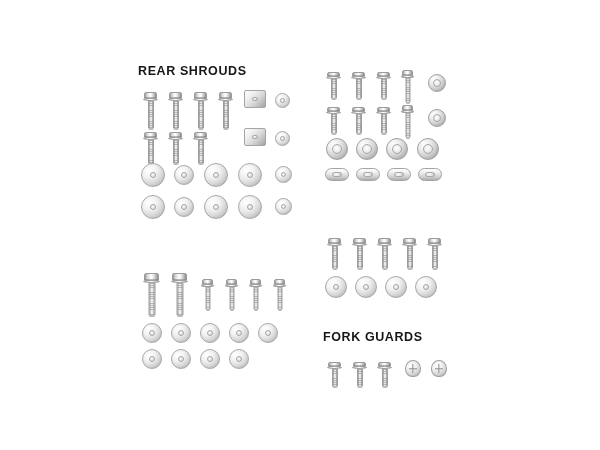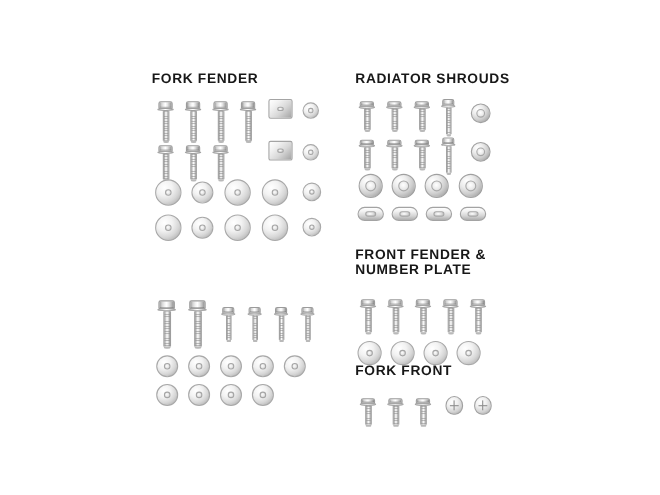--- a/index.html
+++ b/index.html
@@ -216,21 +216,21 @@
     top: 50%; left: 22%;
     height: 1.4px; width: 56%;
     transform: translateY(-50%);
   }
 </style>
 </head>
 <body>
 
 <div id="canvas">
     <div class="group" style="left: 138px; top: 64px;">
-      <div class="group-title">FORK FENDER</div>
+      <div class="group-title">REAR SHROUDS</div>
       <div class="parts" style="height: 149px; width: 154px; margin-top: -14px;">
         <div class="bolt part" style="left: 6px; top: 22px; width: 13px; height: 38px;">
           <div class="head" style="height: 7px;"></div>
           <div class="flange" style="top: 6px;"></div>
           <div class="shank" style="top: 9px; width: 6px; height: 27px;"></div>
           <div class="tip" style="top: 36px; width: 5px;"></div>
         </div>
         <div class="bolt part" style="left: 31px; top: 22px; width: 13px; height: 38px;">
           <div class="head" style="height: 7px;"></div>
           <div class="flange" style="top: 6px;"></div>
@@ -277,21 +277,20 @@
         <div class="washer part wide" style="left: 100px; top: 93px; width: 24px; height: 24px;"></div>
         <div class="washer part small" style="left: 137px; top: 96px; width: 17px; height: 17px;"></div>
         <div class="washer part wide" style="left: 3px; top: 125px; width: 24px; height: 24px;"></div>
         <div class="washer part small" style="left: 36px; top: 127px; width: 20px; height: 20px;"></div>
         <div class="washer part wide" style="left: 66px; top: 125px; width: 24px; height: 24px;"></div>
         <div class="washer part wide" style="left: 100px; top: 125px; width: 24px; height: 24px;"></div>
         <div class="washer part small" style="left: 137px; top: 128px; width: 17px; height: 17px;"></div>
       </div>
     </div>
     <div class="group" style="left: 323px; top: 64px;">
-      <div class="group-title">RADIATOR SHROUDS</div>
       <div class="parts" style="height: 131px; width: 123px; margin-top: -14px;">
         <div class="bolt part" style="left: 4px; top: 22px; width: 13px; height: 28px;">
           <div class="head" style="height: 5px;"></div>
           <div class="flange" style="top: 4px;"></div>
           <div class="shank" style="top: 7px; width: 6px; height: 19px;"></div>
           <div class="tip" style="top: 26px; width: 5px;"></div>
         </div>
         <div class="bolt part" style="left: 29px; top: 22px; width: 13px; height: 28px;">
           <div class="head" style="height: 5px;"></div>
           <div class="flange" style="top: 4px;"></div>
@@ -340,22 +339,20 @@
         <div class="grommet part" style="left: 33px; top: 88px; width: 22px; height: 22px;"></div>
         <div class="grommet part" style="left: 63px; top: 88px; width: 22px; height: 22px;"></div>
         <div class="grommet part" style="left: 94px; top: 88px; width: 22px; height: 22px;"></div>
         <div class="oval part" style="left: 2px; top: 118px; width: 24px; height: 13px;"></div>
         <div class="oval part" style="left: 33px; top: 118px; width: 24px; height: 13px;"></div>
         <div class="oval part" style="left: 64px; top: 118px; width: 24px; height: 13px;"></div>
         <div class="oval part" style="left: 95px; top: 118px; width: 24px; height: 13px;"></div>
       </div>
     </div>
     <div class="group" style="left: 323px; top: 224px;">
-      <div class="group-title">FRONT FENDER &amp;
-NUMBER PLATE</div>
       <div class="parts" style="height: 88px; width: 118px; margin-top: -14px;">
         <div class="bolt part" style="left: 5px; top: 28px; width: 13px; height: 32px;">
           <div class="head" style="height: 6px;"></div>
           <div class="flange" style="top: 5px;"></div>
           <div class="shank" style="top: 8px; width: 6px; height: 22px;"></div>
           <div class="tip" style="top: 30px; width: 5px;"></div>
         </div>
         <div class="bolt part" style="left: 30px; top: 28px; width: 13px; height: 32px;">
           <div class="head" style="height: 6px;"></div>
           <div class="flange" style="top: 5px;"></div>
@@ -429,21 +426,21 @@
         <div class="washer part small" style="left: 62px; top: 72px; width: 20px; height: 20px;"></div>
         <div class="washer part small" style="left: 91px; top: 72px; width: 20px; height: 20px;"></div>
         <div class="washer part small" style="left: 120px; top: 72px; width: 20px; height: 20px;"></div>
         <div class="washer part small" style="left: 4px; top: 98px; width: 20px; height: 20px;"></div>
         <div class="washer part small" style="left: 33px; top: 98px; width: 20px; height: 20px;"></div>
         <div class="washer part small" style="left: 62px; top: 98px; width: 20px; height: 20px;"></div>
         <div class="washer part small" style="left: 91px; top: 98px; width: 20px; height: 20px;"></div>
       </div>
     </div>
     <div class="group" style="left: 323px; top: 330px;">
-      <div class="group-title">FORK FRONT</div>
+      <div class="group-title">FORK GUARDS</div>
       <div class="parts" style="height: 52px; width: 124px; margin-top: -14px;">
         <div class="bolt part" style="left: 5px; top: 26px; width: 13px; height: 26px;">
           <div class="head" style="height: 5px;"></div>
           <div class="flange" style="top: 4px;"></div>
           <div class="shank" style="top: 7px; width: 6px; height: 17px;"></div>
           <div class="tip" style="top: 24px; width: 5px;"></div>
         </div>
         <div class="bolt part" style="left: 30px; top: 26px; width: 13px; height: 26px;">
           <div class="head" style="height: 5px;"></div>
           <div class="flange" style="top: 4px;"></div>

